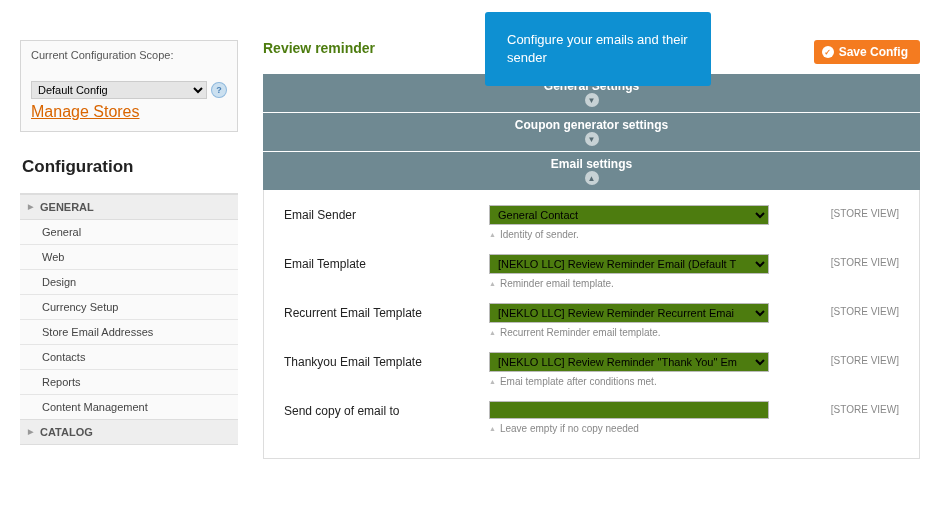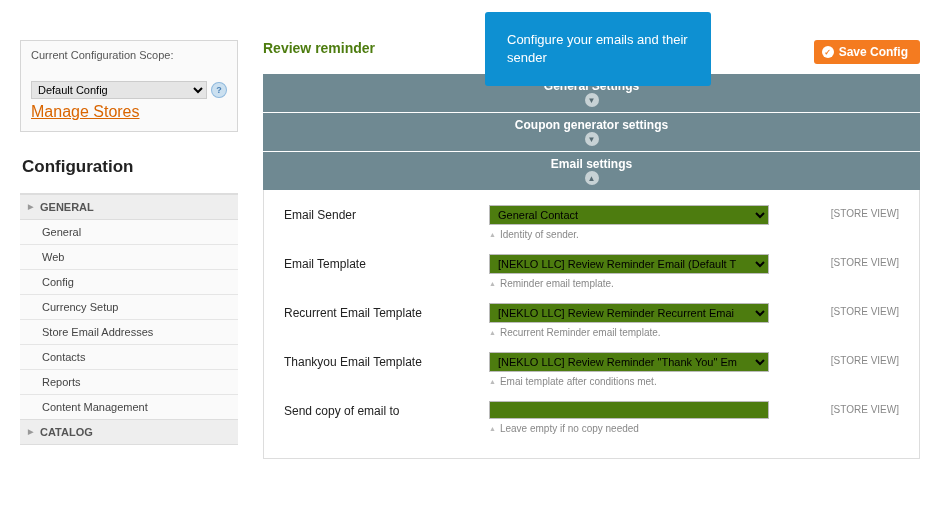--- a/index.html
+++ b/index.html
@@ -245,21 +245,21 @@
       </div>
       <a class="manage-stores">Manage Stores</a>
     </div>
 
     <div class="config-heading">Configuration</div>
 
     <div class="nav-section">
       <div class="nav-section-header">GENERAL</div>
       <a class="nav-item">General</a>
       <a class="nav-item">Web</a>
-      <a class="nav-item">Config</a>
+      <a class="nav-item">Design</a>
       <a class="nav-item">Currency Setup</a>
       <a class="nav-item">Store Email Addresses</a>
       <a class="nav-item">Contacts</a>
       <a class="nav-item">Reports</a>
       <a class="nav-item">Content Management</a>
     </div>
 
     <div class="nav-section">
       <div class="nav-section-header">CATALOG</div>
     </div>

